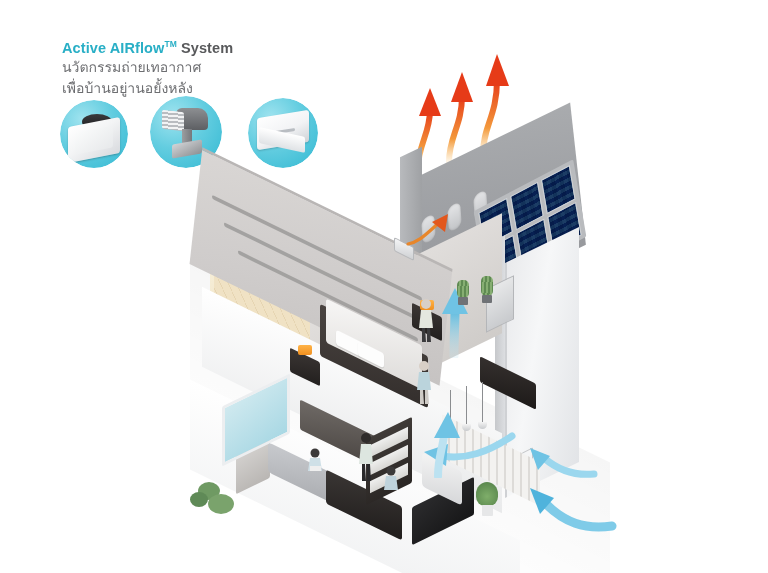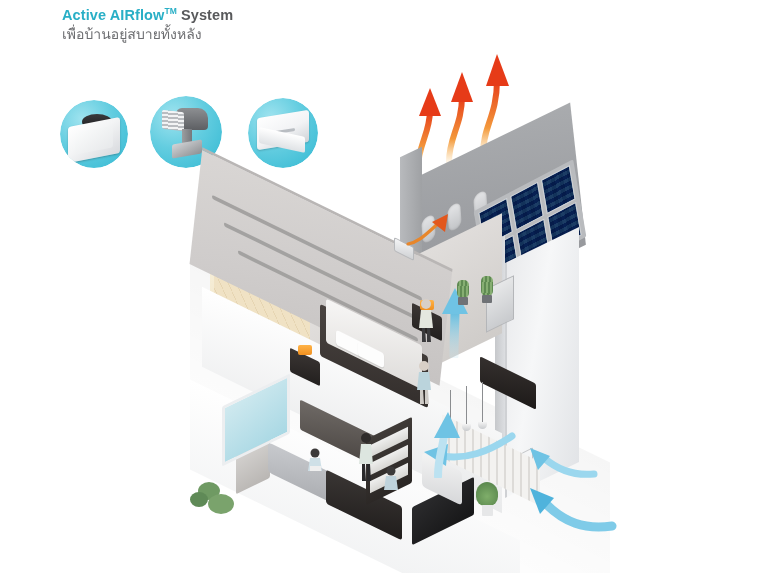--- a/index.html
+++ b/index.html
@@ -4,21 +4,21 @@
 <style>
   html,body{margin:0;padding:0;background:#ffffff;}
   body{
     width:768px;height:573px;position:relative;overflow:hidden;
     font-family:"Liberation Sans","DejaVu Sans",sans-serif;
     background:#ffffff;
   }
   .stage{position:absolute;inset:0;width:768px;height:573px;}
 
   
-  .headline{position:absolute;left:62px;top:3px;width:300px;}
+  .headline{position:absolute;left:62px;top:36px;width:300px;}
   .title-line{font-size:14.5px;font-weight:bold;line-height:17px;letter-spacing:.1px;white-space:nowrap;}
   .t-accent{color:#29AFC6;}
   .t-dark{color:#58595B;}
   .t-tm{font-size:8.5px;vertical-align:super;font-weight:bold;}
   .sub-line{
     color:#6D6E71;font-size:14px;line-height:21px;
     font-family:"DejaVu Sans","Liberation Sans",sans-serif;
     white-space:nowrap;
   }
 
@@ -246,21 +246,22 @@
 </head>
 <body>
 
 <div class="stage">
 
   <div class="headline">
     <div class="title-line">
       <span class="t-accent">Active AIRflow</span><span class="t-accent t-tm">TM</span>
       <span class="t-dark">System</span>
     </div>
-    <div class="sub-line">เพื่อบ้านอยู่สบายทั้งหลัง</div>
+    <div class="sub-line">นวัตกรรมถ่ายเทอากาศ</div>
+    <div class="sub-line">เพื่อบ้านอยู่านอยั้งหลัง</div>
   </div>
 
   <div class="prod-row">
 
     <div class="prod p1">
       <div class="bg bg-cy"></div>
       <div class="cassette">
         <div class="barrel"></div>
         <div class="plate"></div>
       </div>

